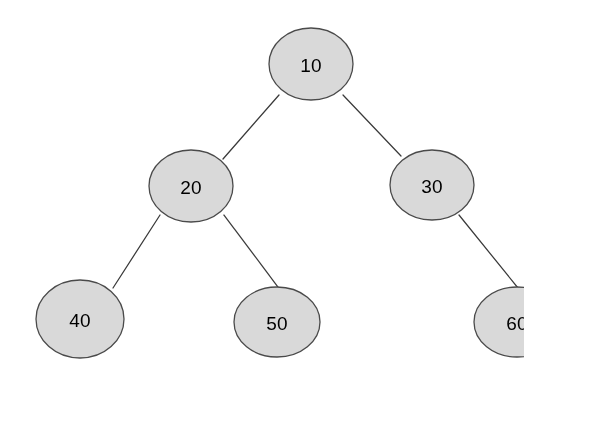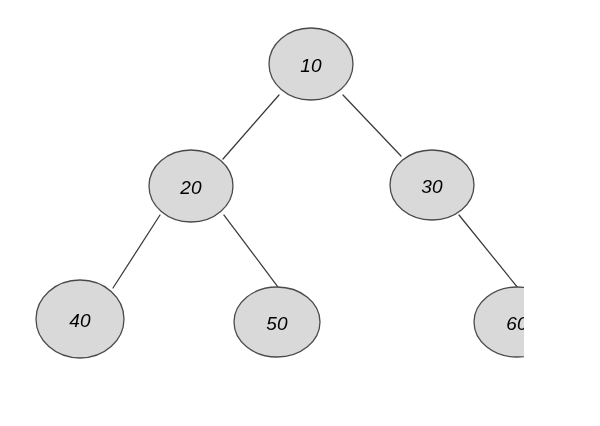--- a/index.html
+++ b/index.html
@@ -9,21 +9,20 @@
   }
   body {
     font-family: "Liberation Sans", sans-serif;
   }
   #canvas-wrap {
     position: relative;
     width: 524px;
     height: 426px;
     background: #ffffff;
     overflow: hidden;
-    font-style: italic;
   }
   #tree-svg {
     position: absolute;
     top: 0;
     left: 0;
     width: 600px;
     height: 426px;
     display: block;
   }
   .tree-edge {

